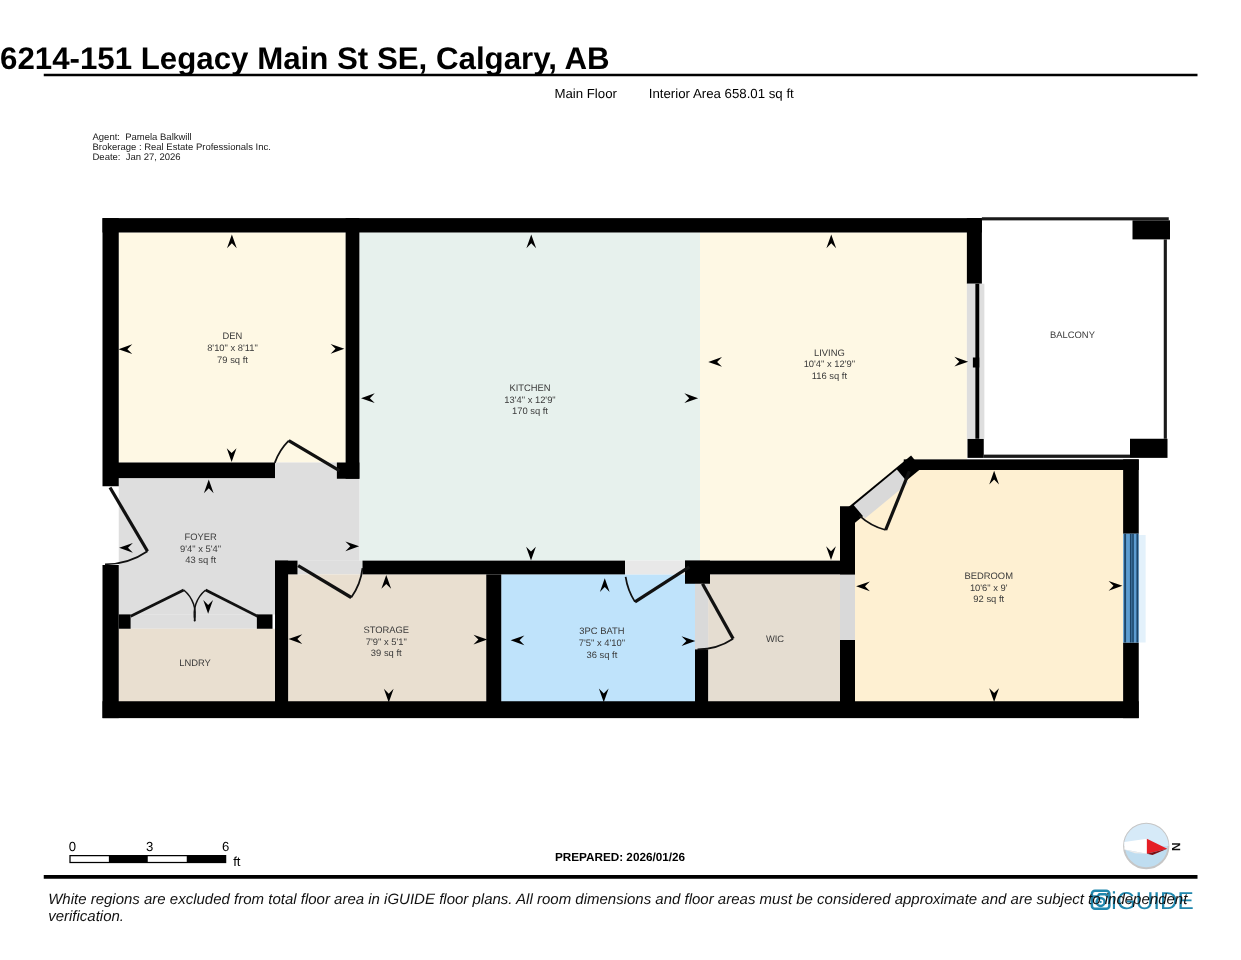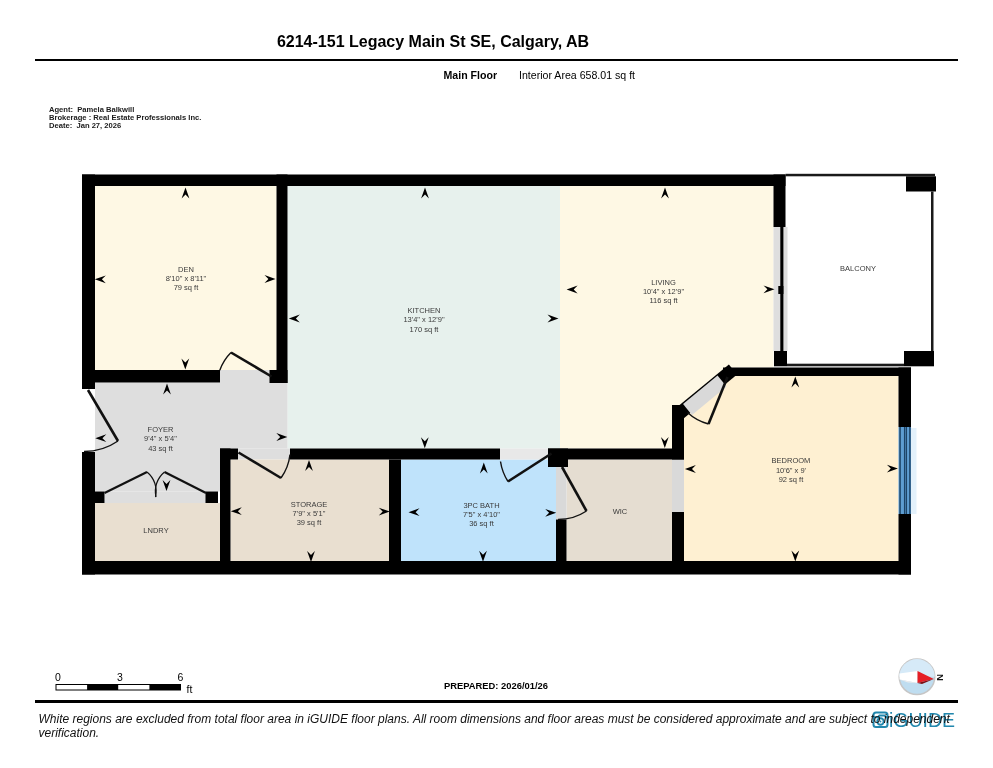--- a/index.html
+++ b/index.html
@@ -3,29 +3,29 @@
 <meta charset="utf-8">
 <style>
   html,body{margin:0;padding:0;}
   body{width:993px;height:768px;position:relative;background:#ffffff;
        font-family:"Liberation Sans", sans-serif;overflow:hidden;}
   .abs{position:absolute;}
 </style>
 </head>
 <body>
 
-<div class="abs" style="left:0;top:32.5px;width:866px;text-align:center;font-size:16px;font-weight:bold;color:#000;">6214-151 Legacy Main St SE, Calgary, AB</div>
+<div class="abs" style="left:0;top:32.5px;width:866px;font-size:25px;font-weight:bold;color:#000;">6214-151 Legacy Main St SE, Calgary, AB</div>
 
 <div class="abs" style="left:35px;top:59.3px;width:923px;height:1.9px;background:#000;"></div>
 
-<div class="abs" style="left:443.5px;top:68.8px;font-size:10.6px;font-weight:bold;color:#000;">Main Floor</div>
+<div class="abs" style="left:443.5px;top:68.8px;font-size:10.6px;font-weight:normal;color:#000;">Main Floor</div>
 
 <div class="abs" style="left:519px;top:68.8px;font-size:10.6px;color:#000;">Interior Area 658.01 sq ft</div>
 
-<div class="abs" style="left:49px;top:105.5px;font-size:7.6px;line-height:8px;color:#1a1a1a;font-weight:bold;">Agent:&nbsp; Pamela Balkwill<br>Brokerage : Real Estate Professionals Inc.<br>Deate:&nbsp; Jan 27, 2026</div>
+<div class="abs" style="left:74px;top:105.5px;font-size:7.6px;line-height:8px;color:#1a1a1a;">Agent:&nbsp; Pamela Balkwill<br>Brokerage : Real Estate Professionals Inc.<br>Deate:&nbsp; Jan 27, 2026</div>
 
 <svg class="abs" style="left:0;top:0;" width="993" height="768" viewBox="0 0 993 768">
 
 <rect x="95" y="186" width="181.5" height="184" fill="#FEF8E4"></rect>
 
 <rect x="287.5" y="186" width="272.5" height="262.5" fill="#E7F1ED"></rect>
 
 <polygon points="560,186 773.5,186 773.5,367.5 731,367.5 672,416 672,448.5 560,448.5" fill="#FEF8E4"></polygon>
 
 <path d="M95,382.5 H220 V370 H272 V382.5 H287.5 V448.5 H220 V491.5 H95 Z" fill="#DEDEDE"></path>

